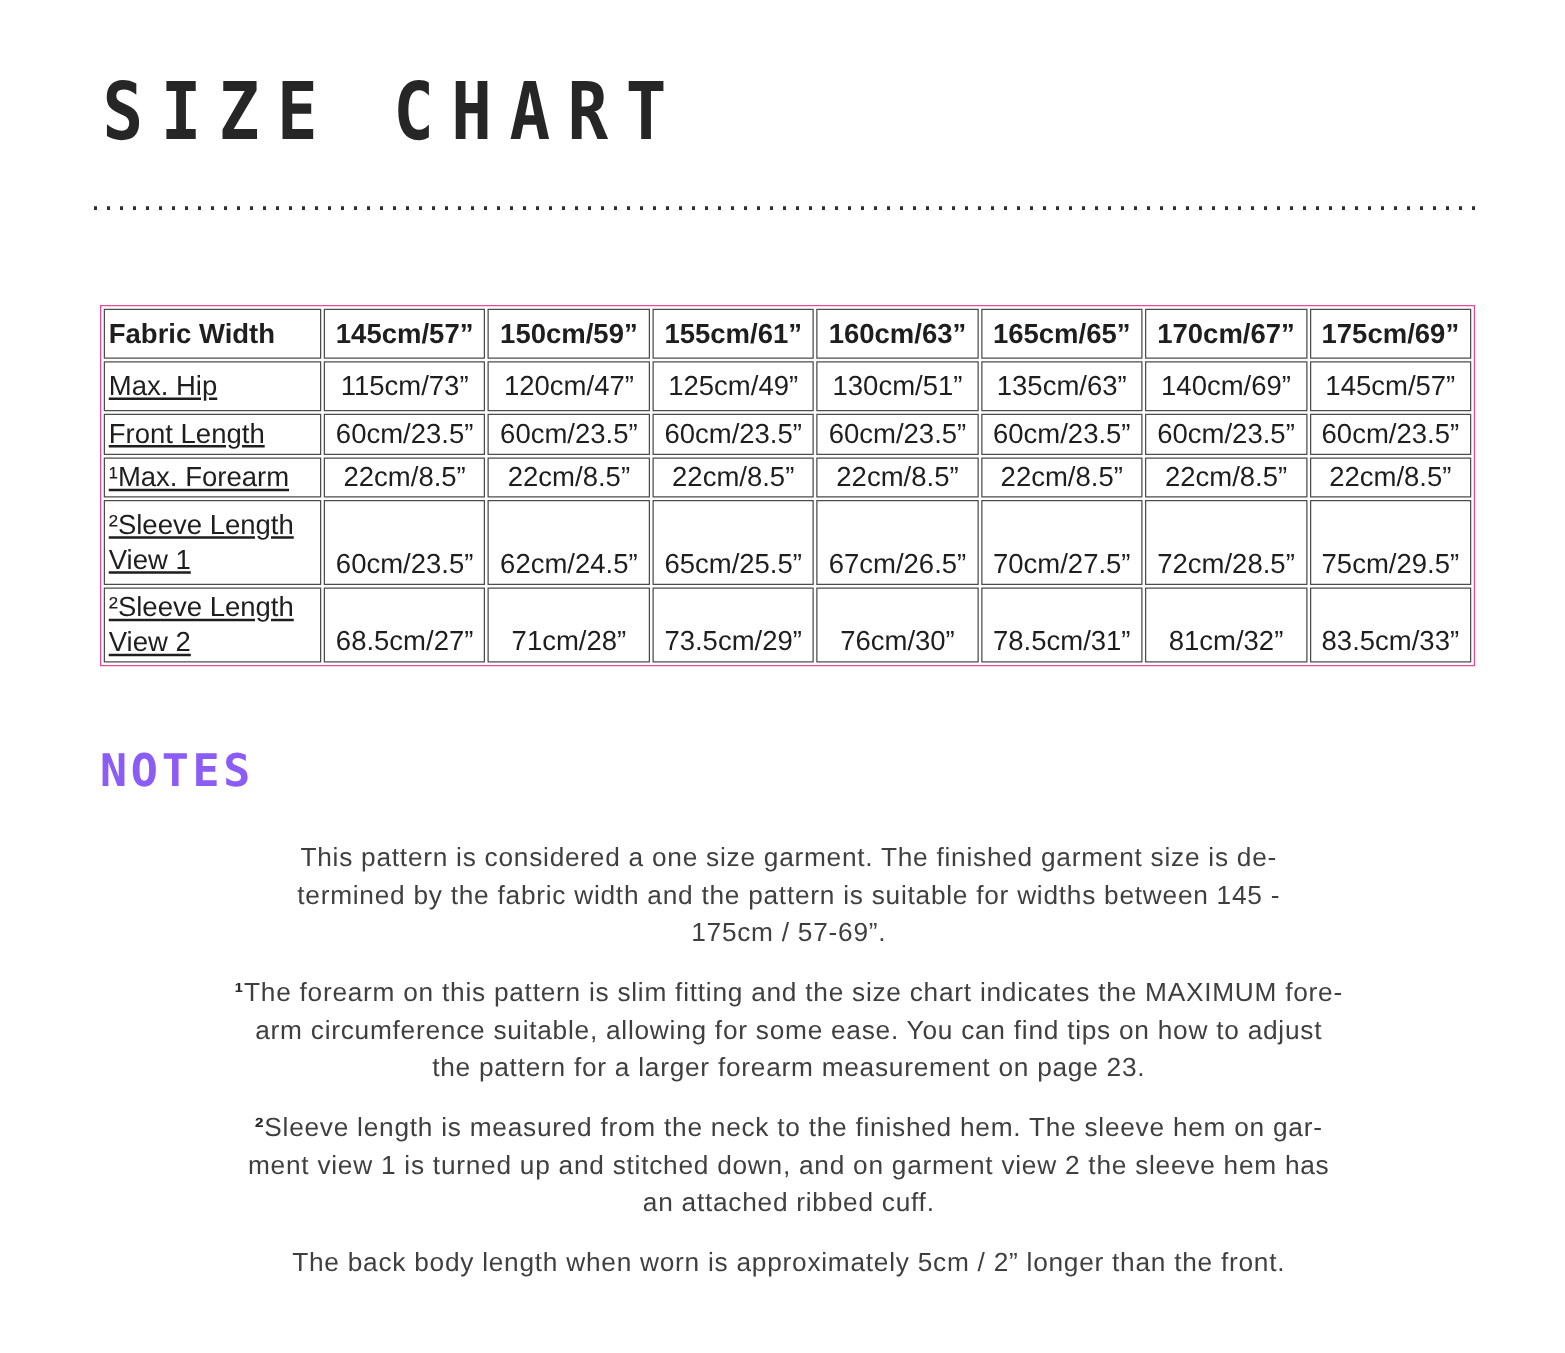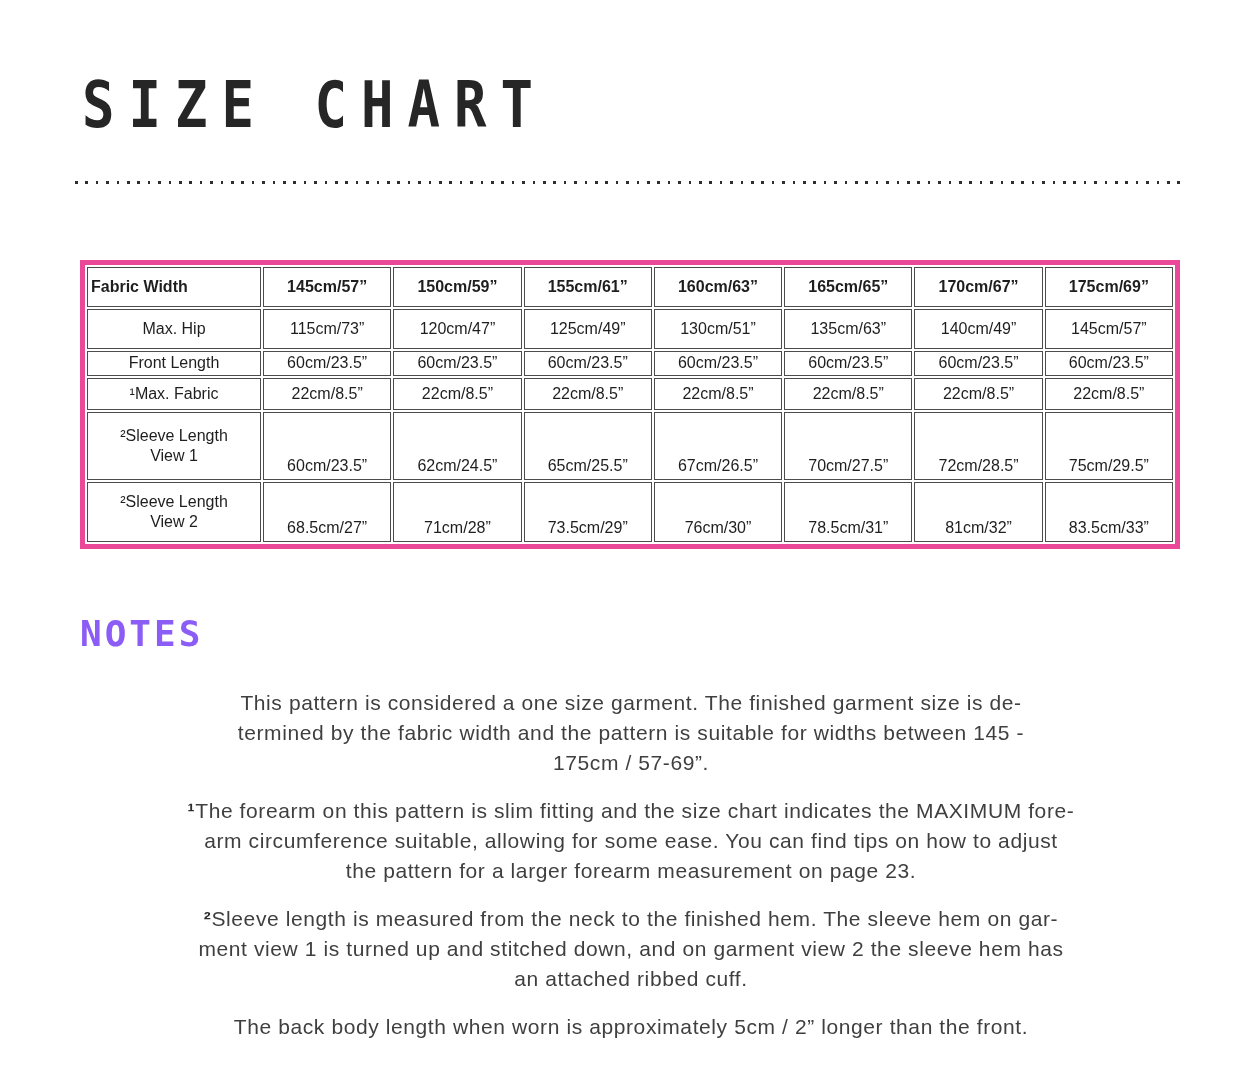--- a/index.html
+++ b/index.html
@@ -5,21 +5,21 @@
   * { margin: 0; padding: 0; box-sizing: border-box; }
   html, body {
     width: 1252px;
     background: #ffffff;
     font-family: "Liberation Sans", sans-serif;
     color: #1e1e1e;
   }
   .page {
     width: 1252px;
     height: 1082px;
-    padding: 60px 72px 0 80px;
+    padding: 44px 72px 0 80px;
     overflow: hidden;
   }
   .page-title {
     display: inline-block;
     font-family: "DejaVu Sans Mono", monospace;
     font-size: 54px;
     font-weight: 600;
     letter-spacing: 14px;
     color: #262626;
     transform: scaleY(1.18);
@@ -34,41 +34,42 @@
     width: 1105px;
     height: 3px;
     background-image: repeating-linear-gradient(
       to right, #2e2e2e 0px, #2e2e2e 2.6px, transparent 2.6px, transparent 10.4px);
   }
   table.size-table {
     margin-top: 76px;
     width: 1100px;
     border-collapse: separate;
     border-spacing: 2px;
-    border: 5px solid #ec4899;
-    font-size: 16px;
+    border: 1px solid #ec4899;
+    font-size: 22px;
     table-layout: fixed;
   }
   table.size-table th, table.size-table td {
     border: 1px solid #4c4c4c;
     padding: 1px 3px 2px 3px;
     line-height: 1.25;
     overflow: hidden;
     white-space: pre-line;
   }
   table.size-table th {
     font-weight: bold;
     text-align: left;
     height: 40px;
     vertical-align: middle;
   }
   table.size-table th.val-col { text-align: center; }
   table.size-table td.row-label {
-    text-align: center;
+    text-align: left;
     vertical-align: middle;
+    text-decoration: underline;
   }
   table.size-table td.val-cell {
     text-align: center;
     vertical-align: middle;
   }
   tr.row-maxhip td { height: 40px; }
   tr.row-front td { height: 22px; }
   tr.row-forearm td { height: 32px; }
   tr.row-sleeve1 td { height: 68px; }
   tr.row-sleeve2 td { height: 60px; }
@@ -128,35 +129,35 @@
       <th class="val-col">170cm/67”</th>
       <th class="val-col">175cm/69”</th>
     </tr>
     <tr class="row-maxhip">
       <td class="row-label">Max. Hip</td>
       <td class="val-cell">115cm/73”</td>
       <td class="val-cell">120cm/47”</td>
       <td class="val-cell">125cm/49”</td>
       <td class="val-cell">130cm/51”</td>
       <td class="val-cell">135cm/63”</td>
-      <td class="val-cell">140cm/49”</td>
+      <td class="val-cell">140cm/69”</td>
       <td class="val-cell">145cm/57”</td>
     </tr>
     <tr class="row-front">
       <td class="row-label">Front Length</td>
       <td class="val-cell">60cm/23.5”</td>
       <td class="val-cell">60cm/23.5”</td>
       <td class="val-cell">60cm/23.5”</td>
       <td class="val-cell">60cm/23.5”</td>
       <td class="val-cell">60cm/23.5”</td>
       <td class="val-cell">60cm/23.5”</td>
       <td class="val-cell">60cm/23.5”</td>
     </tr>
     <tr class="row-forearm">
-      <td class="row-label">¹Max. Fabric</td>
+      <td class="row-label">¹Max. Forearm</td>
       <td class="val-cell">22cm/8.5”</td>
       <td class="val-cell">22cm/8.5”</td>
       <td class="val-cell">22cm/8.5”</td>
       <td class="val-cell">22cm/8.5”</td>
       <td class="val-cell">22cm/8.5”</td>
       <td class="val-cell">22cm/8.5”</td>
       <td class="val-cell">22cm/8.5”</td>
     </tr>
     <tr class="row-sleeve1">
       <td class="row-label">²Sleeve Length

